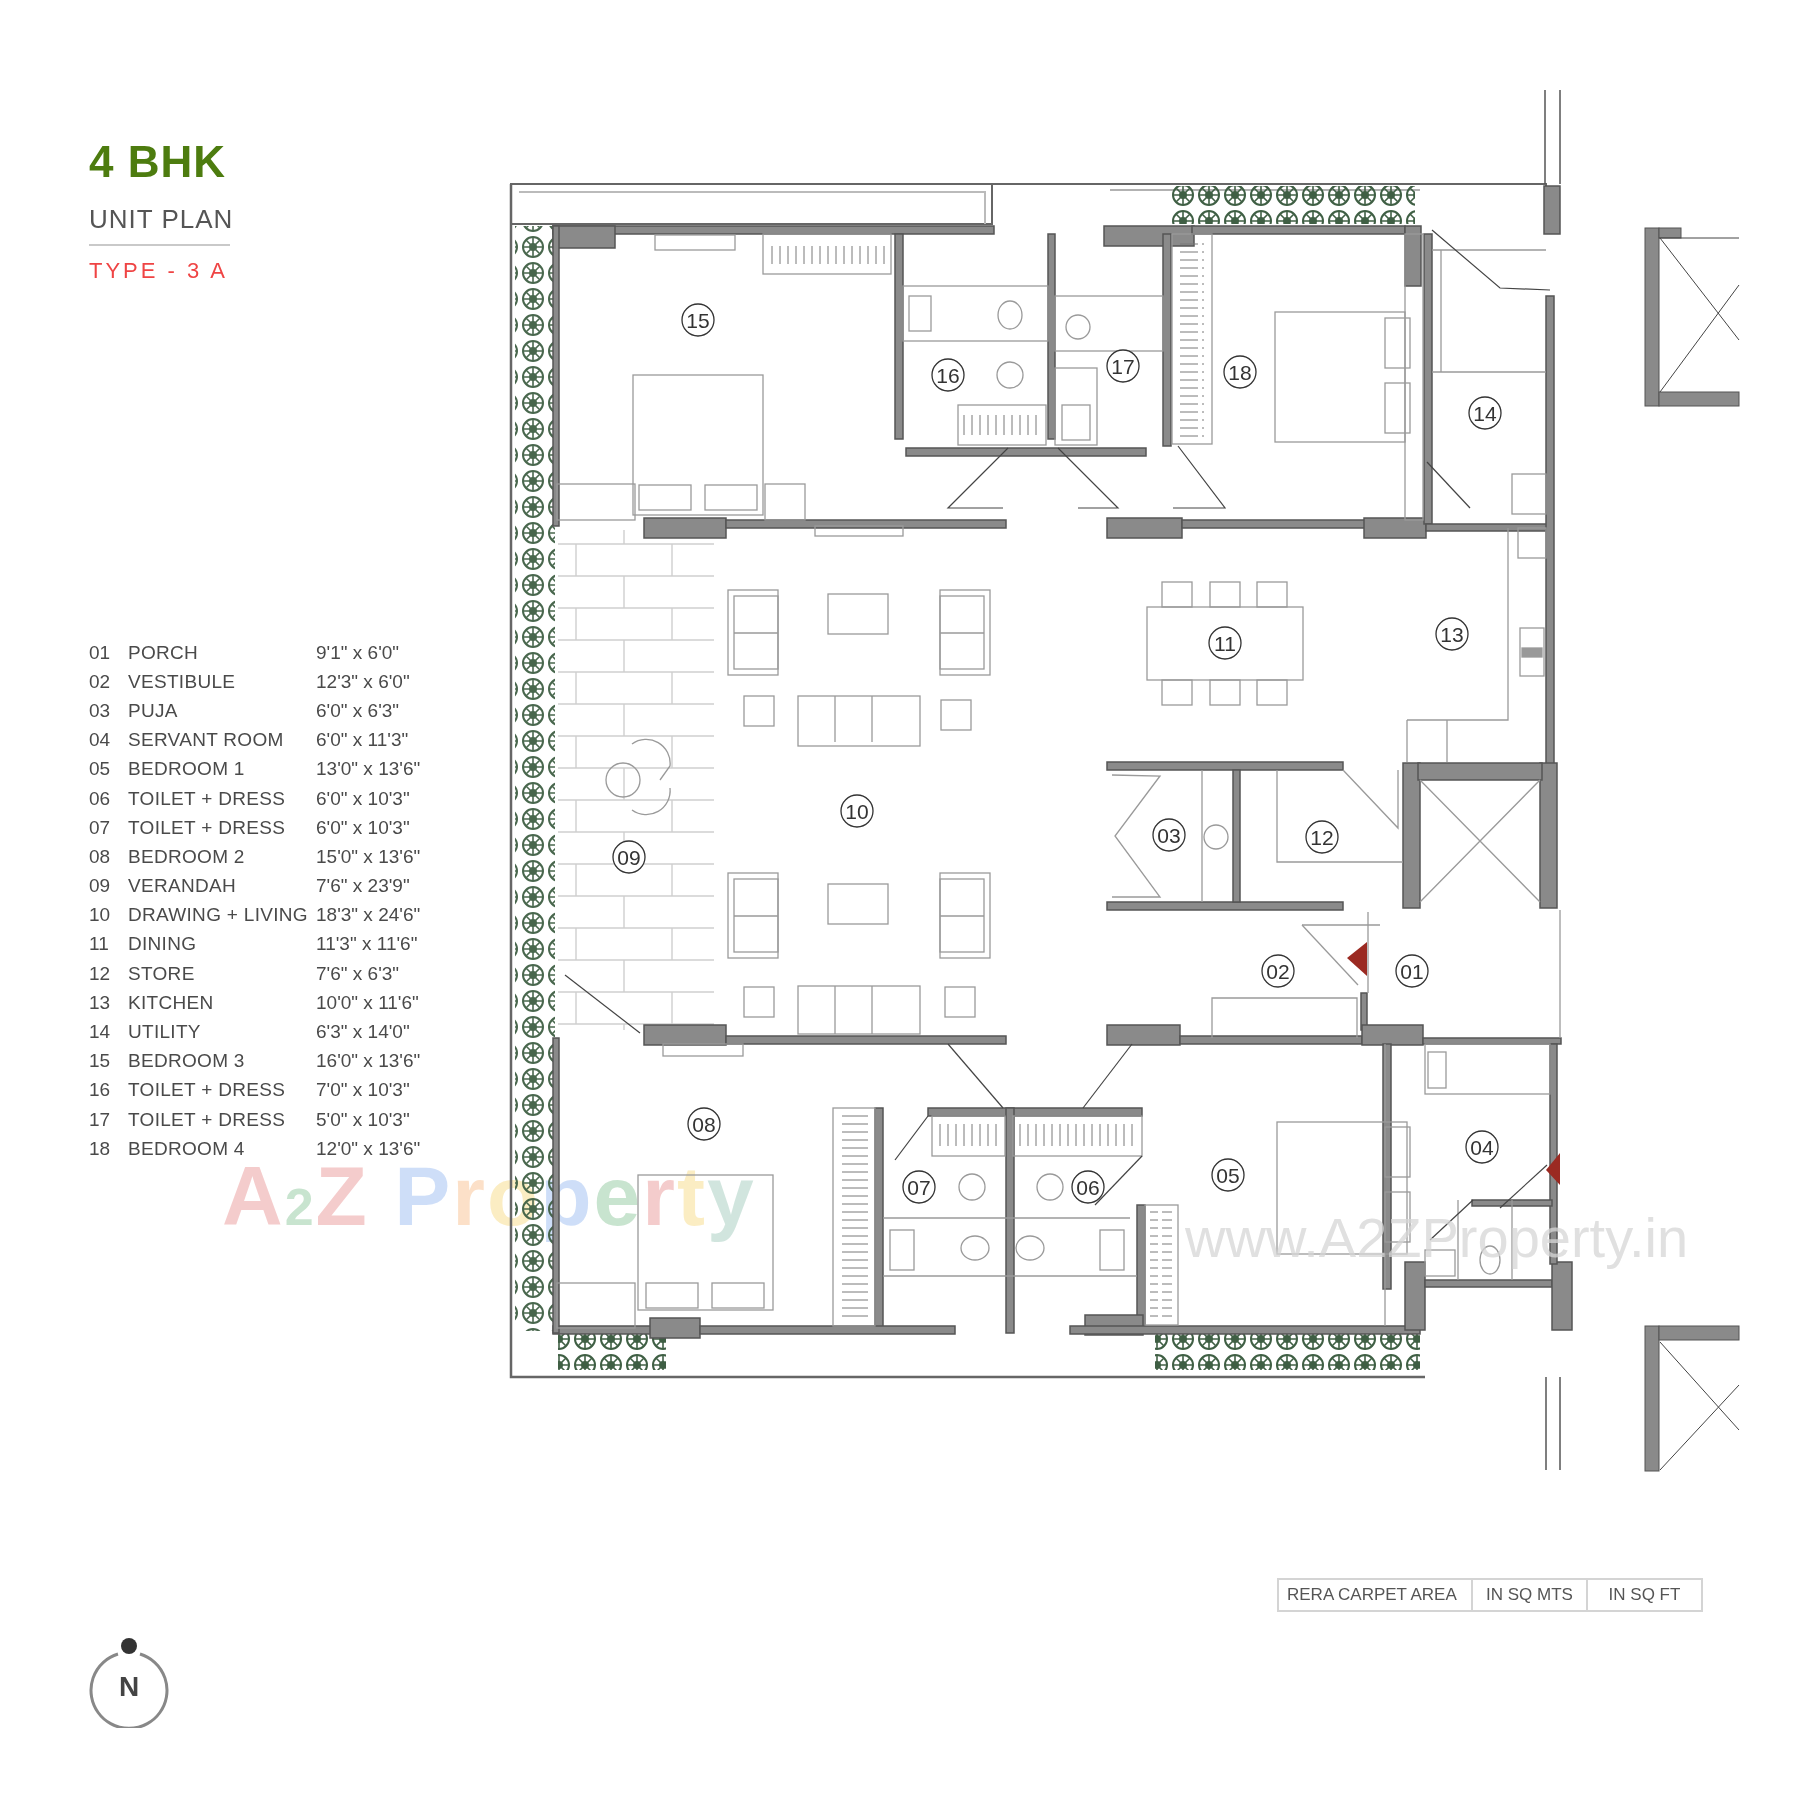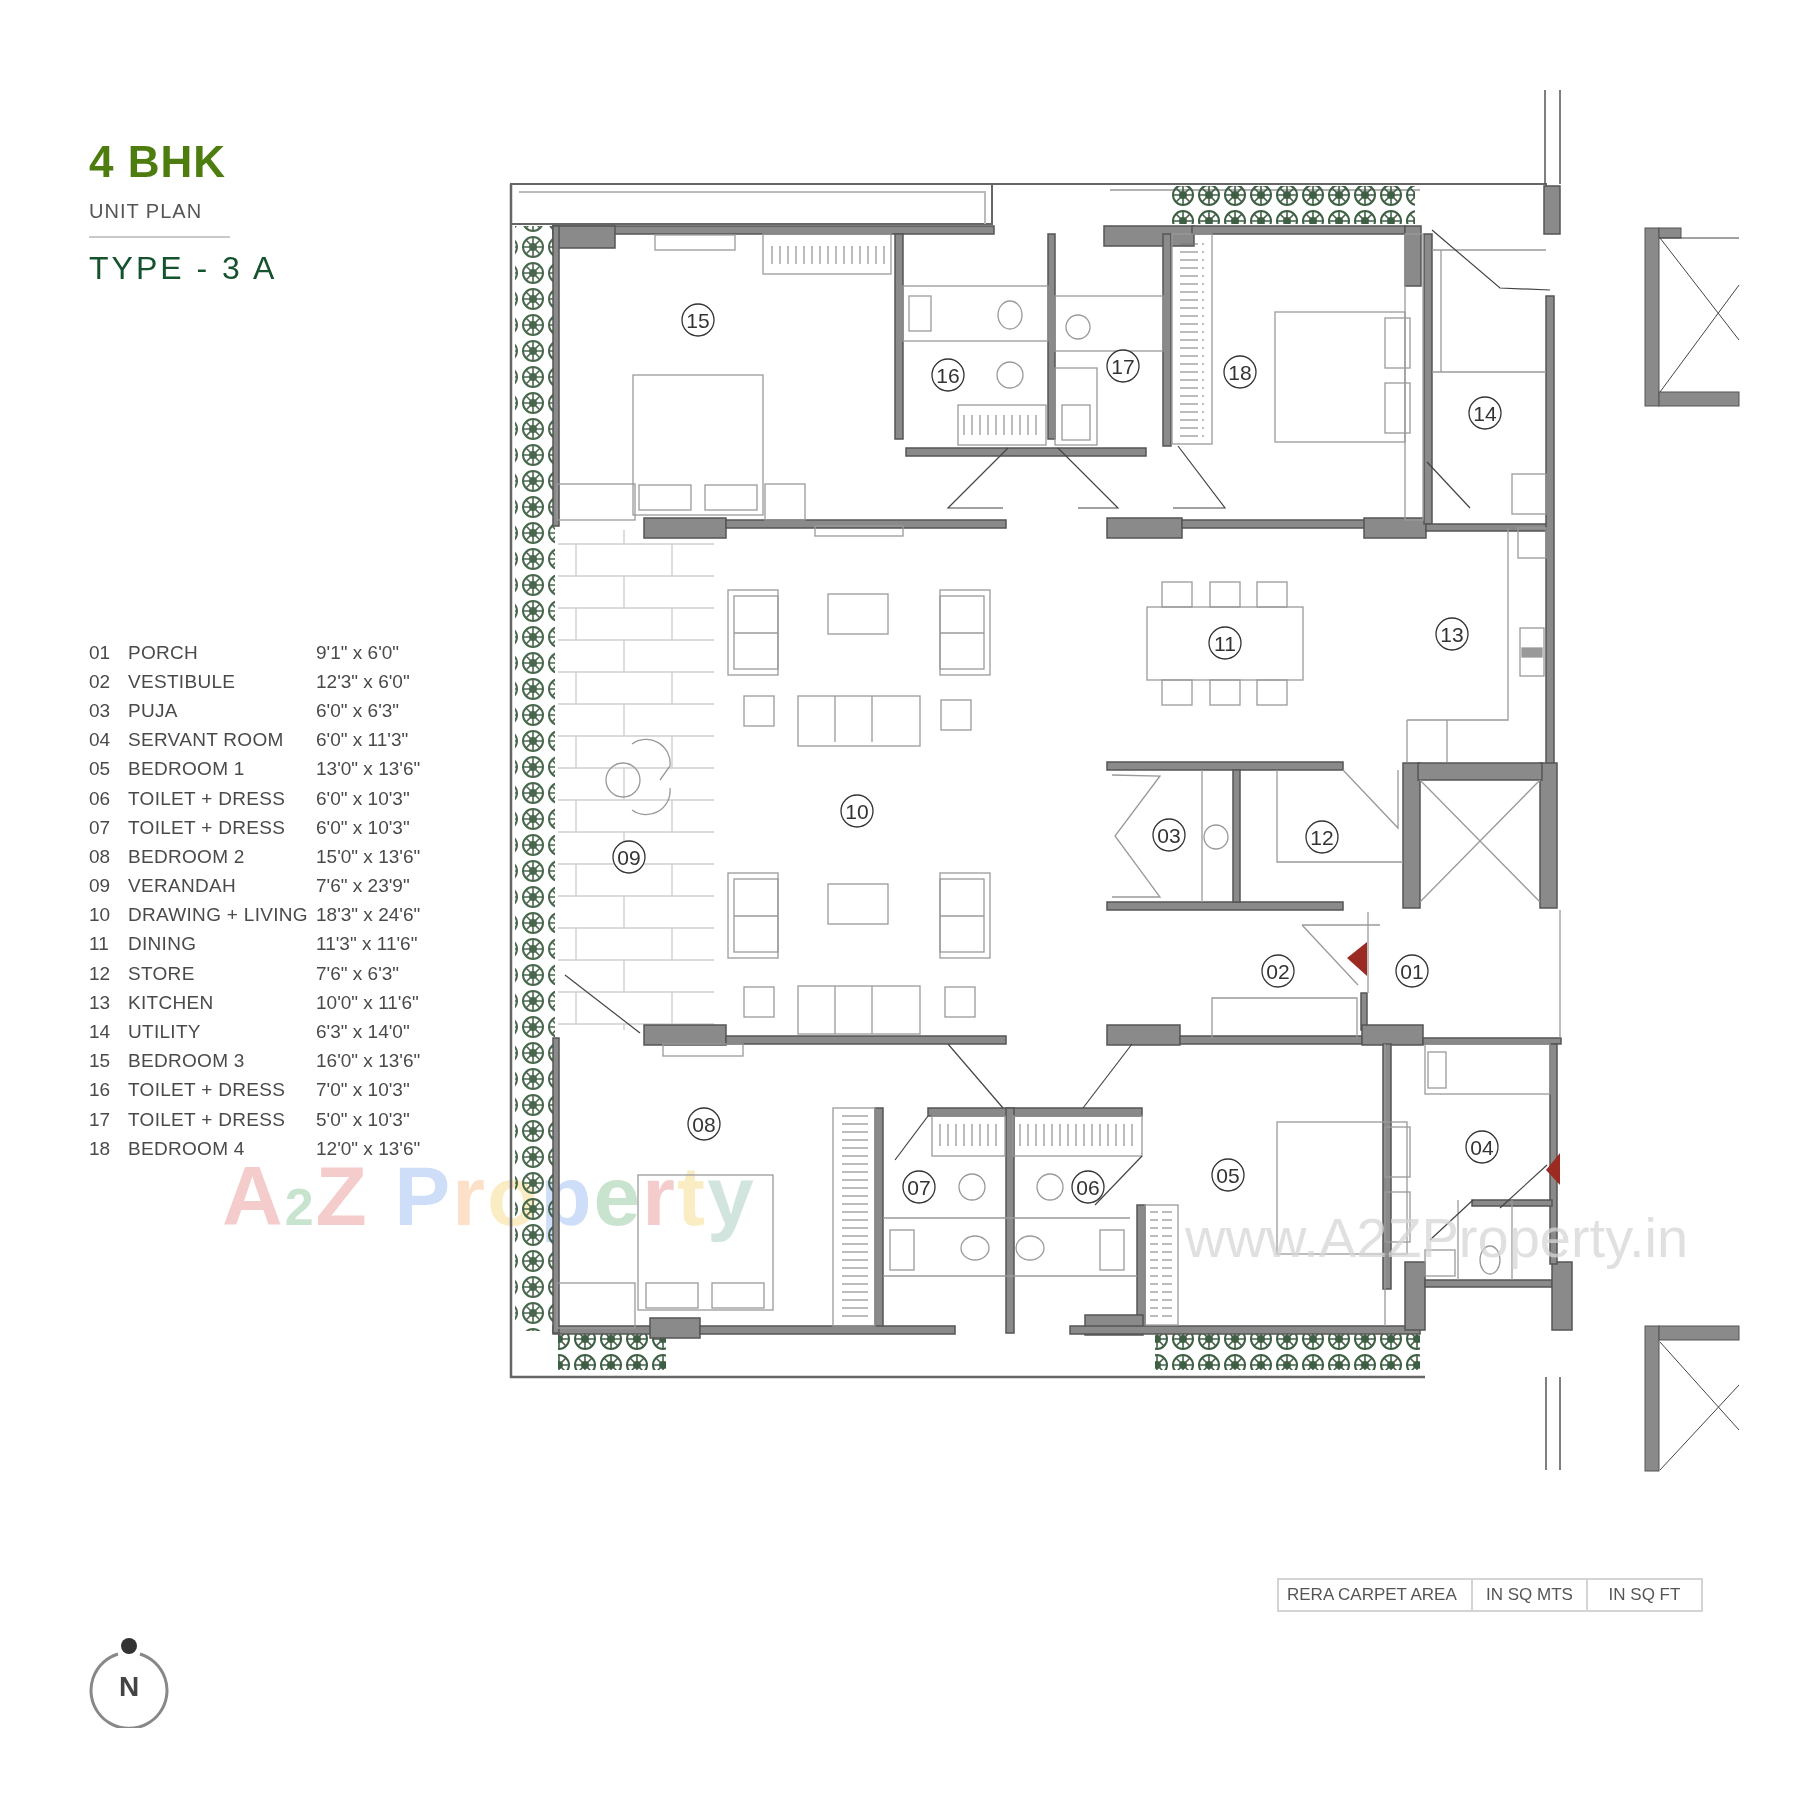--- a/index.html
+++ b/index.html
@@ -1,21 +1,21 @@
 <!DOCTYPE html>
 <html><head>
 <meta charset="utf-8">
 <style>
   html,body{margin:0;padding:0;background:#ffffff;}
   body{width:1799px;height:1799px;position:relative;overflow:hidden;font-family:"Liberation Sans","DejaVu Sans",sans-serif;color:#444;}
   .title-block{position:absolute;left:89px;top:138px;}
   .title-main{font-size:44px;font-weight:700;color:#4d7c0f;letter-spacing:1px;line-height:48px;}
-  .title-sub{font-size:20px;color:#555;letter-spacing:1px;line-height:30px;margin-top:10px;}
+  .title-sub{font-size:26px;color:#555;letter-spacing:1px;line-height:30px;margin-top:18px;}
   .title-rule{width:141px;height:2px;background:#c9c9c9;margin-top:10px;}
-  .title-type{font-size:32px;color:#14532d;letter-spacing:3px;margin-top:12px;}
+  .title-type{font-size:22px;color:#ef4444;letter-spacing:3px;margin-top:12px;}
   .legend{position:absolute;left:89px;top:638px;font-size:19px;color:#4a4a4a;}
   .legend-row{display:flex;height:29.2px;align-items:center;}
   .legend-num{width:39px;}
   .legend-name{width:188px;letter-spacing:0.3px;}
   .legend-dim{white-space:nowrap;}
   .area-table{position:absolute;left:1277px;top:1578px;border-collapse:collapse;font-size:17px;color:#555;}
   .area-table td,.area-table th{border:2px solid #d4d4d4;height:30px;padding:0 8px;font-weight:normal;}
   .area-table th{text-align:left;}
   .area-table .c2,.area-table .c3{text-align:center;}
   .area-table .c1{width:176px;}

